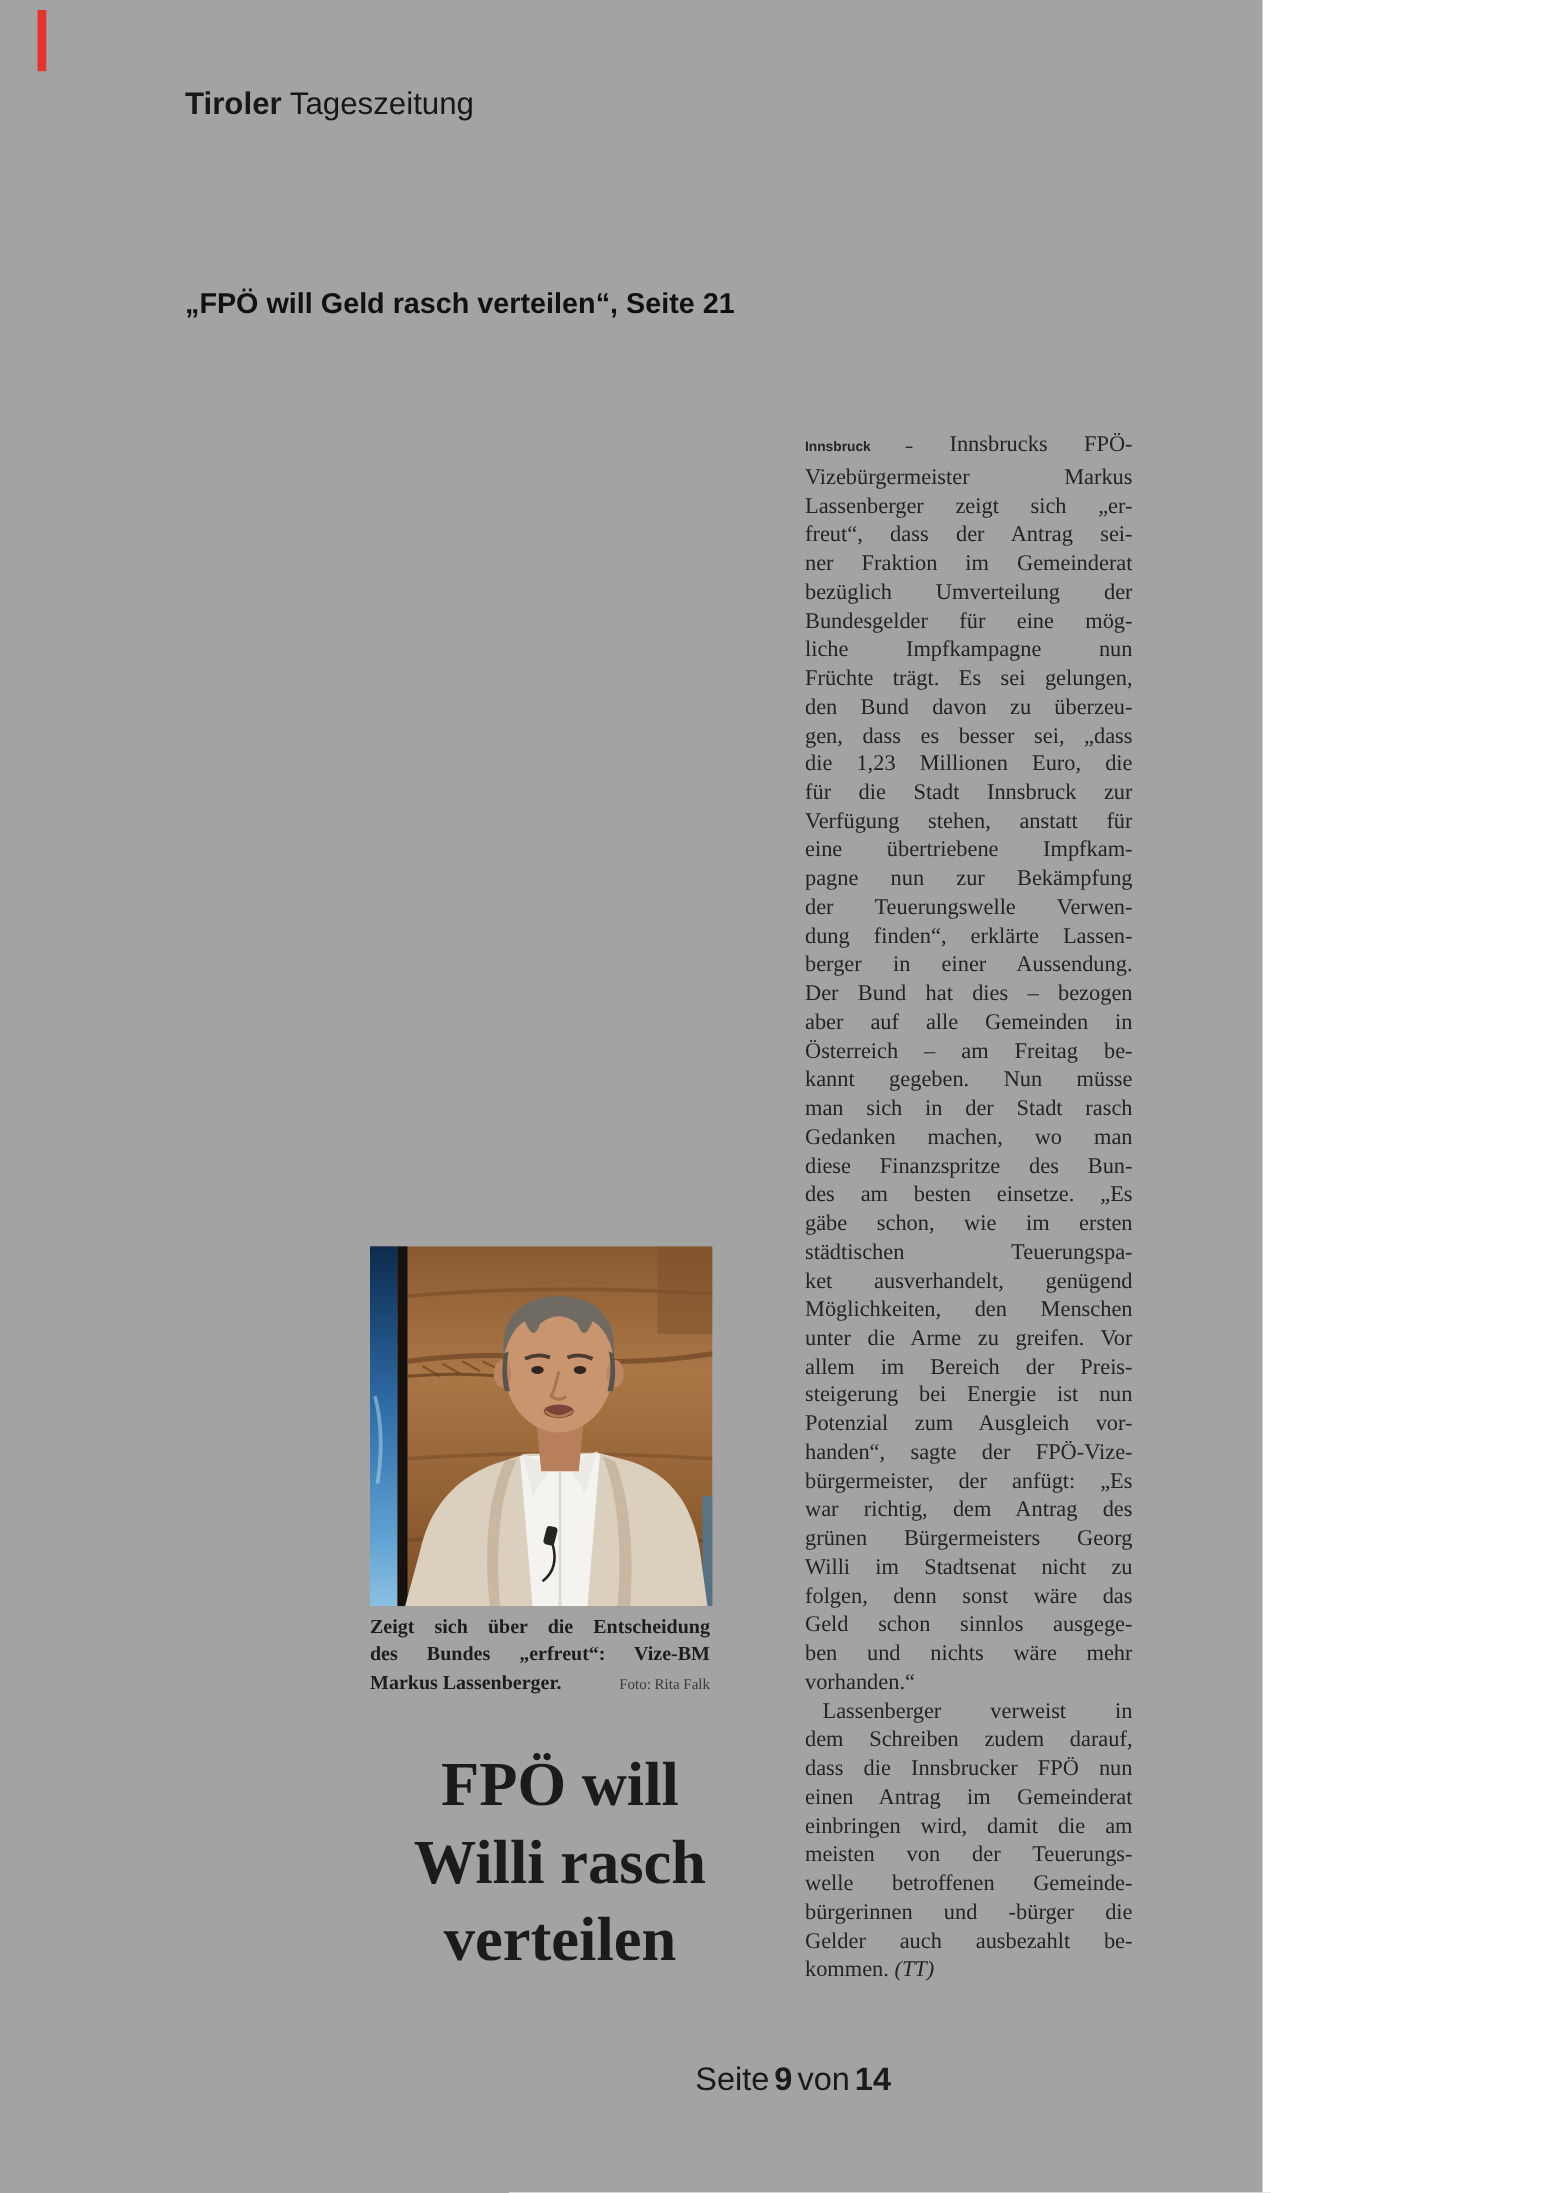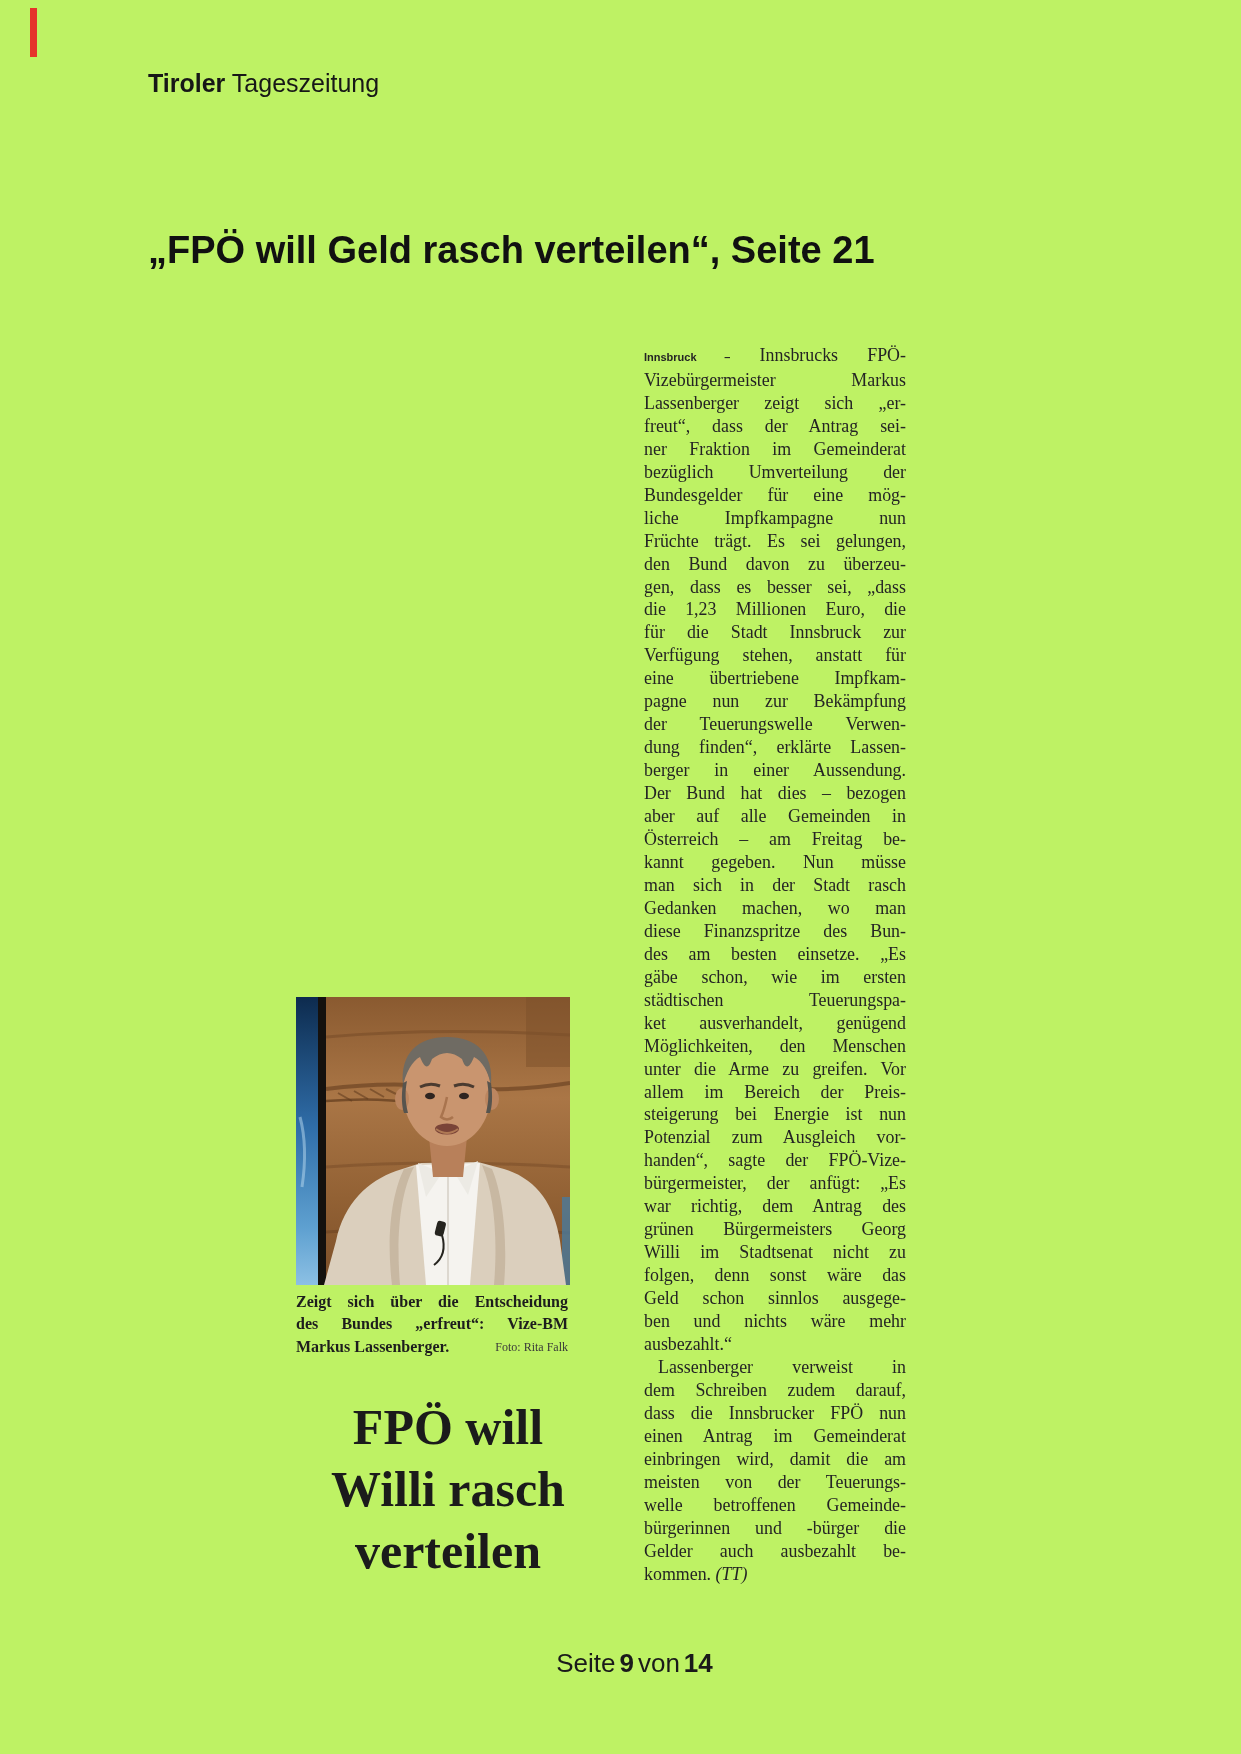--- a/index.html
+++ b/index.html
@@ -1,24 +1,24 @@
 <!DOCTYPE html>
 <html><head>
 <meta charset="utf-8">
 <title>Document</title>
 <style>
   html,body{margin:0;padding:0;background:#ffffff;}
   .page{
-    position:relative;width:1241px;height:1754px;background:#bef264;
+    position:relative;width:1010px;height:1754px;background:#a3a3a3;
     font-family:"Liberation Sans",sans-serif;color:#1a1a1a;overflow:hidden;
   }
   .scan-mark{position:absolute;left:30px;top:8px;width:7px;height:49px;background:#e5342b;}
   .masthead{position:absolute;left:148px;top:69px;font-size:25px;color:#171717;white-space:nowrap;}
   .masthead b{font-weight:700;}
-  .refline{position:absolute;left:148px;top:229px;font-size:38px;font-weight:700;color:#111;white-space:nowrap;}
+  .refline{position:absolute;left:148px;top:229px;font-size:23px;font-weight:700;color:#111;white-space:nowrap;}
 
   
   .photo{position:absolute;left:296px;top:997px;width:274px;height:288px;}
   .photo svg{display:block;width:100%;height:100%;}
 
   
   .caption{position:absolute;left:296px;top:1291px;width:272px;font-weight:700;
            font-size:16px;line-height:22.4px;color:#1d1d1d;overflow:hidden;font-family:Liberation Serif, serif;}
   .cap-just{text-align:justify;text-align-last:justify;}
   .cap-row{display:flex;justify-content:space-between;align-items:flex-start;}
@@ -175,21 +175,21 @@
       <div class="bline">steigerung bei Energie ist nun</div>
       <div class="bline">Potenzial zum Ausgleich vor-</div>
       <div class="bline">handen“, sagte der FPÖ-Vize-</div>
       <div class="bline">bürgermeister, der anfügt: „Es</div>
       <div class="bline">war richtig, dem Antrag des</div>
       <div class="bline">grünen Bürgermeisters Georg</div>
       <div class="bline">Willi im Stadtsenat nicht zu</div>
       <div class="bline">folgen, denn sonst wäre das</div>
       <div class="bline">Geld schon sinnlos ausgege-</div>
       <div class="bline">ben und nichts wäre mehr</div>
-      <div class="bline para-end">ausbezahlt.“</div>
+      <div class="bline para-end">vorhanden.“</div>
       <div class="bline ind">Lassenberger verweist in</div>
       <div class="bline">dem Schreiben zudem darauf,</div>
       <div class="bline">dass die Innsbrucker FPÖ nun</div>
       <div class="bline">einen Antrag im Gemeinderat</div>
       <div class="bline">einbringen wird, damit die am</div>
       <div class="bline">meisten von der Teuerungs-</div>
       <div class="bline">welle betroffenen Gemeinde-</div>
       <div class="bline">bürgerinnen und -bürger die</div>
       <div class="bline">Gelder auch ausbezahlt be-</div>
       <div class="bline para-end">kommen. <i>(TT)</i></div>

